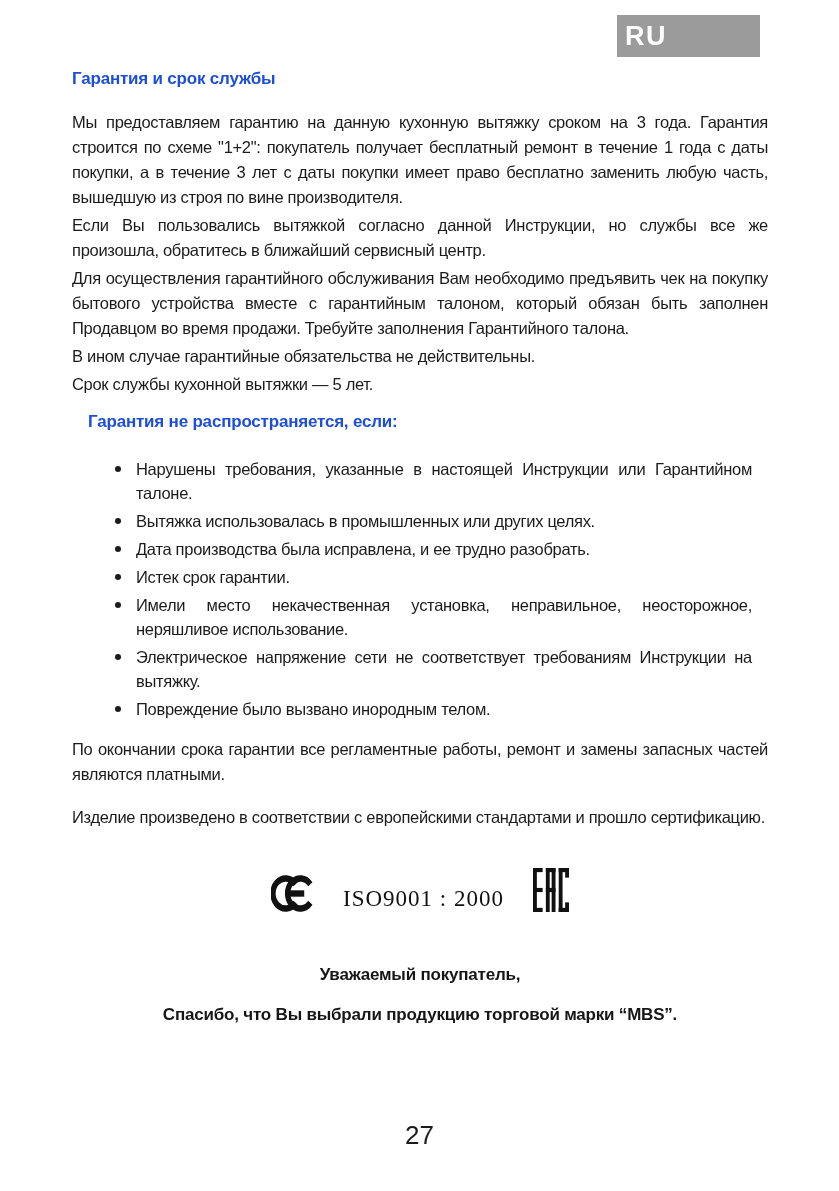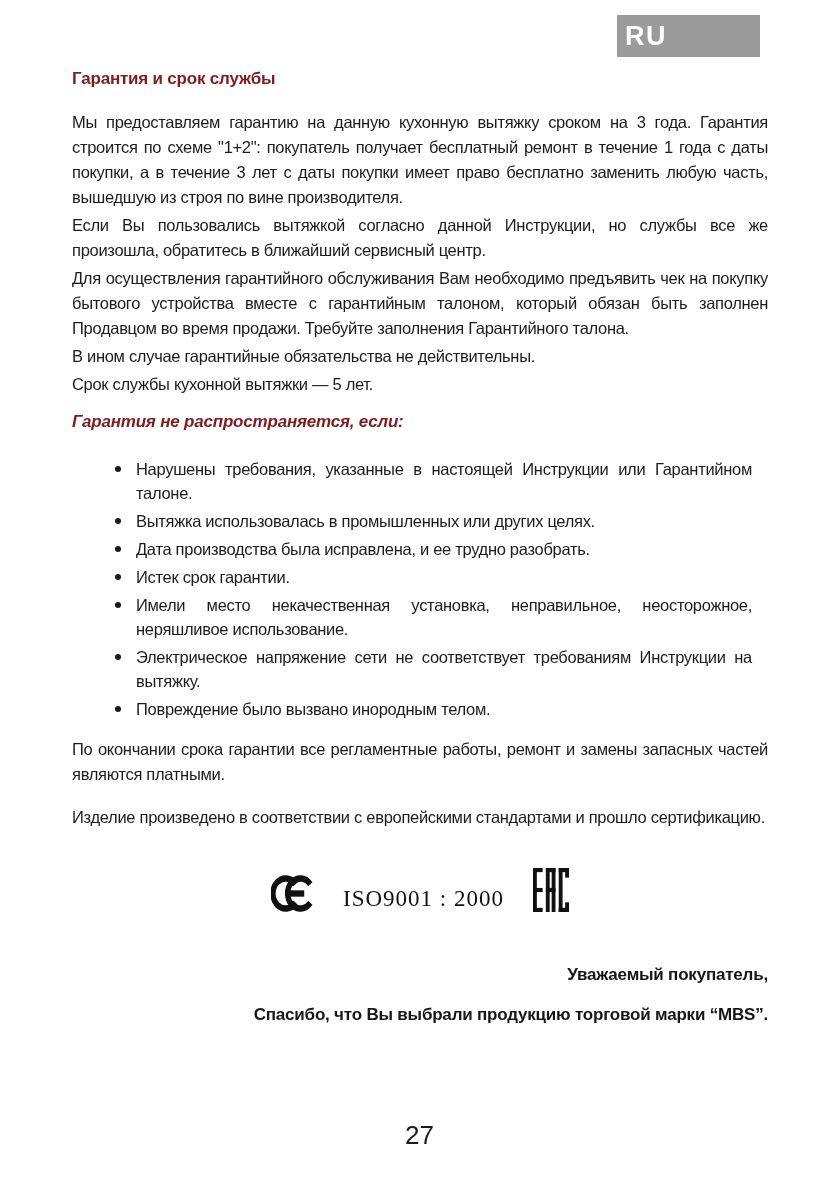--- a/index.html
+++ b/index.html
@@ -14,24 +14,24 @@
   .ru-badge{
     position:absolute;left:617px;top:15px;
     width:143px;height:42px;box-sizing:border-box;
     background:#9b9b9b;color:#ffffff;
     font-weight:700;font-size:27px;line-height:42px;
     padding-left:8px;letter-spacing:1.5px;
   }
   .content{position:absolute;left:72px;top:60px;width:696px;}
   h1,h2{
     font-size:17px;font-weight:700;line-height:22px;
-    margin:0;letter-spacing:-0.2px;color:#7f1d1d;
+    margin:0;letter-spacing:-0.2px;color:#1d4ed8;
   }
   h1{margin:8px 0 20px 0;}
-  h2{margin:14px 0 24px 0;font-style:italic;}
+  h2{margin:14px 0 24px 16px;}
   p.body{
     font-size:16.5px;line-height:25px;letter-spacing:-0.3px;
     margin:0 0 3px 0;text-align:justify;
   }
   ul.excl{list-style:none;margin:16px;padding:0;}
   ul.excl li{
     position:relative;
     font-size:16.5px;line-height:24px;letter-spacing:-0.3px;
     margin:0 0 4px 0;padding-left:48px;
     text-align:justify;
@@ -46,21 +46,21 @@
     display:flex;align-items:flex-end;justify-content:center;
     gap:29px;margin-top:26px;height:56px;
   }
   .iso-label{
     font-family:"Liberation Serif",serif;
     font-size:23px;letter-spacing:1px;color:#111111;
   }
   .ce-mark,.eac-mark{display:block;}
   p.bold-line{
     font-size:17px;font-weight:700;letter-spacing:-0.2px;
-    line-height:22px;margin:0;text-align:right;color:#161616;
+    line-height:22px;margin:0;text-align:center;color:#161616;
   }
   p.salutation{margin-top:52px;}
   p.thanks{margin-top:18px;}
   .page-number{
     position:absolute;left:0;top:1120px;width:100%;
     text-align:center;font-size:26px;color:#1b1b1b;
   }
 </style>
 </head>
 <body>

